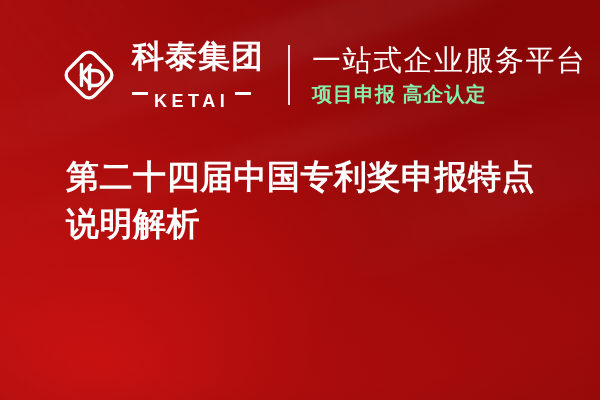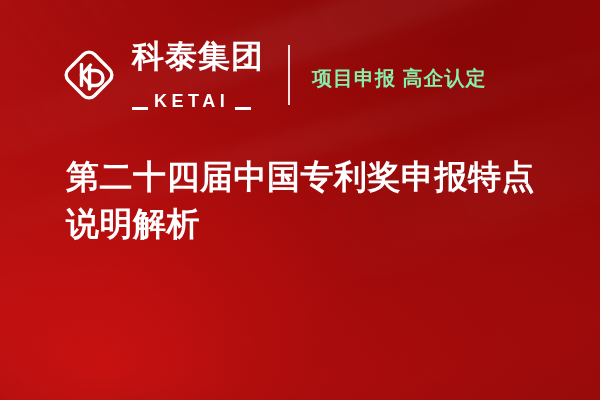--- a/index.html
+++ b/index.html
@@ -130,21 +130,21 @@
     color: #ffffff;
     font-size: 32px;
     font-weight: 700;
     letter-spacing: 1px;
     line-height: 1.04;
     white-space: nowrap;
     font-family: "Liberation Sans", "DejaVu Sans", sans-serif;
   }
   .wordmark-en {
     display: flex;
-    align-items: flex-end;
+    align-items: flex-start;
     margin-top: 18px;
     gap: 6px;
   }
   .wm-rule {
     display: block;
     height: 3px;
     width: 16px;
     background: #ffffff;
     flex: 0 0 auto;
   }
@@ -244,20 +244,21 @@
           <span class="wordmark-latin">KETAI</span>
           <span class="wm-rule"></span>
         </div>
       </div>
 
     </div>
 
     <div class="divider"></div>
 
     <div class="slogans">
+      <div class="slogan-main">一站式企业服务平台</div>
       <div class="slogan-sub">项目申报 高企认定</div>
     </div>
 
   </div>
 
   <div class="title">第二十四届中国专利奖申报特点说明解析</div>
 
 </div>
 
 </body></html>

